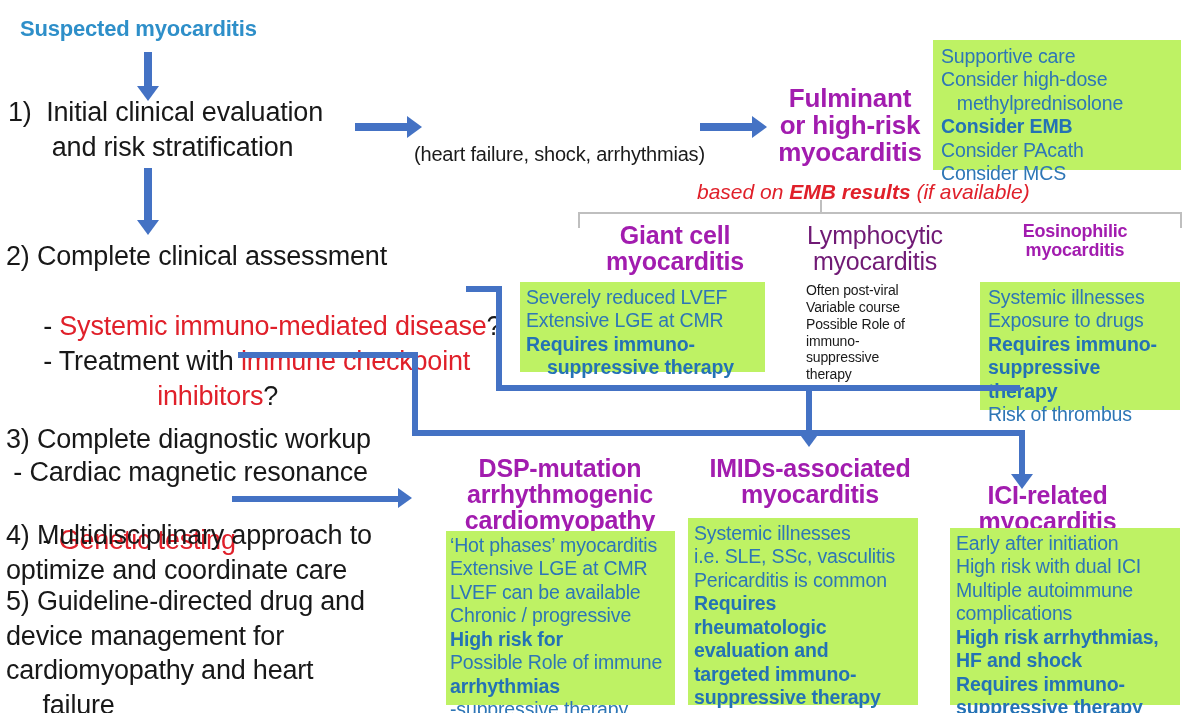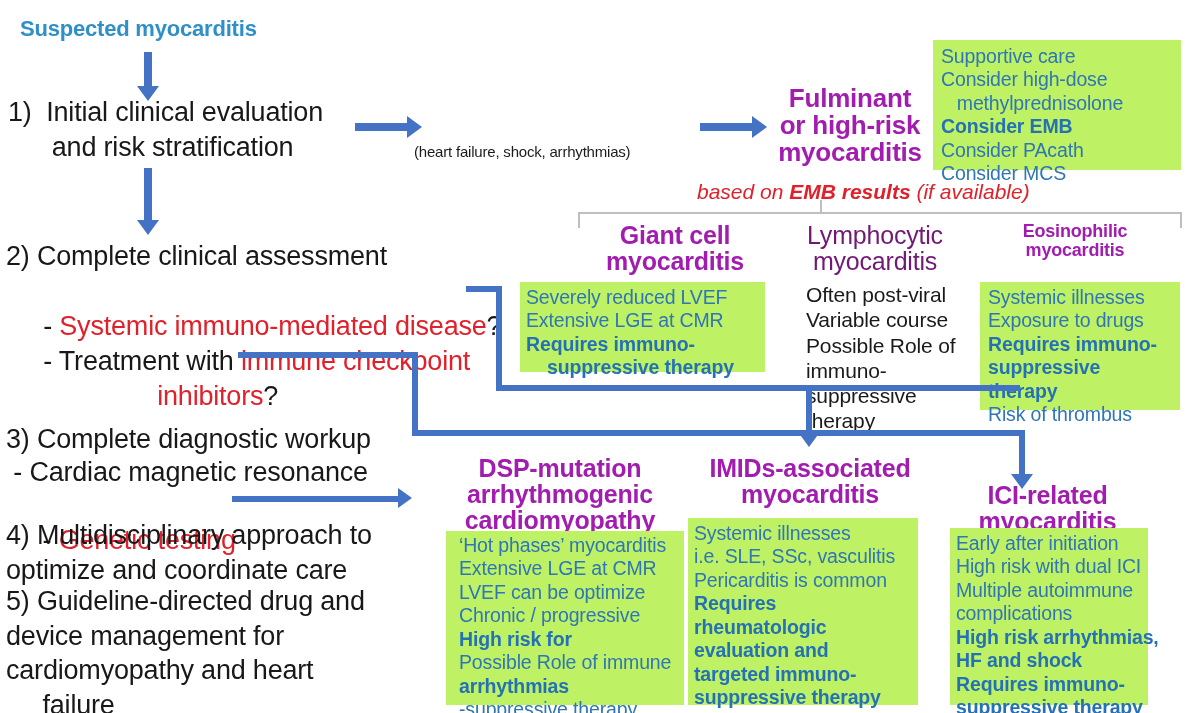--- a/index.html
+++ b/index.html
@@ -40,21 +40,21 @@
   }
   .red{color:#E0202A;}
   .blue-body{
     color:#2E76B6;
     font-size:19.5px;
     line-height:1.205;
     letter-spacing:-0.15px;
   }
   .black-body{
     color:#1a1a1a;
-    font-size:21px;
+    font-size:14px;
     line-height:1.205;
     letter-spacing:-0.15px;
   }
   .shade{background:#bef264;}
 
   .title-suspected{
     color:#2E8FC9;
     font-weight:700;
     font-size:22px;
     letter-spacing:-0.2px;
@@ -62,21 +62,21 @@
   }
   .clin-unstable{
     color:#E0202A;
     font-weight:700;
     font-size:28px;
     letter-spacing:-0.3px;
     white-space:nowrap;
   }
   .clin-sub{
     color:#1b1b1b;
-    font-size:15px;
+    font-size:20px;
     letter-spacing:-0.2px;
     white-space:nowrap;
     text-align:left;
   }
   .emb-note{
     color:#E0202A;
     font-size:21px;
     font-style:italic;
     white-space:nowrap;
   }
@@ -247,25 +247,25 @@
   <div class="abs step" style="left:6px; top:518px;">4) Multidisciplinary approach to
 optimize and coordinate care</div>
   <div class="abs step" style="left:6px; top:584px;">5) Guideline-directed drug and
 device management for
 cardiomyopathy and heart
      failure</div>
 
   <div class="abs blue-head" style="left:440px; top:455px; width:240px; font-size:25px; white-space:pre-line;">DSP-mutation
 arrhythmogenic
 cardiomyopathy</div>
-  <div class="abs shade" style="left:446px; top:531px; width:229px; height:174px;padding-left:9px;">
+  <div class="abs shade" style="left:446px; top:531px; width:229px; height:174px;">
     <div class="blue-body" style="padding:3px 0 0 4px;">
       <div style="white-space:pre;">‘Hot phases’ myocarditis</div>
       <div style="white-space:pre;">Extensive LGE at CMR</div>
-      <div style="white-space:pre;">LVEF can be optimize</div>
+      <div style="white-space:pre;">LVEF can be available</div>
       <div style="white-space:pre;">Chronic / progressive</div>
       <div style="white-space:pre;font-weight:700;color:#2472B5;">High risk for</div>
       <div style="white-space:pre;">Possible Role of immune</div>
       <div style="white-space:pre;font-weight:700;color:#2472B5;">arrhythmias</div>
       <div style="white-space:pre;">-suppressive therapy</div>
     </div>
   </div>
 
   <div class="abs blue-head" style="left:690px; top:455px; width:240px; font-size:25px; white-space:pre-line;">IMIDs-associated
 myocarditis</div>
@@ -277,21 +277,21 @@
       <div style="white-space:pre;font-weight:700;color:#2472B5;">Requires</div>
       <div style="white-space:pre;font-weight:700;color:#2472B5;">rheumatologic</div>
       <div style="white-space:pre;font-weight:700;color:#2472B5;">evaluation and</div>
       <div style="white-space:pre;font-weight:700;color:#2472B5;">targeted immuno-</div>
       <div style="white-space:pre;font-weight:700;color:#2472B5;">suppressive therapy</div>
     </div>
   </div>
 
   <div class="abs blue-head" style="left:940px; top:482px; width:215px; font-size:25px; white-space:pre-line;">ICI-related
 myocarditis</div>
-  <div class="abs shade" style="left:950px; top:528px; width:198px; height:177px;">
+  <div class="abs shade" style="left:950px; top:528px; width:230px; height:177px;">
     <div class="blue-body" style="padding:4px 0 0 6px;">
       <div style="white-space:pre;">Early after initiation</div>
       <div style="white-space:pre;">High risk with dual ICI</div>
       <div style="white-space:pre;">Multiple autoimmune</div>
       <div style="white-space:pre;">complications</div>
       <div style="white-space:pre;font-weight:700;color:#2472B5;">High risk arrhythmias,</div>
       <div style="white-space:pre;font-weight:700;color:#2472B5;">HF and shock</div>
       <div style="white-space:pre;font-weight:700;color:#2472B5;">Requires immuno-</div>
       <div style="white-space:pre;font-weight:700;color:#2472B5;">suppressive therapy</div>
     </div>

